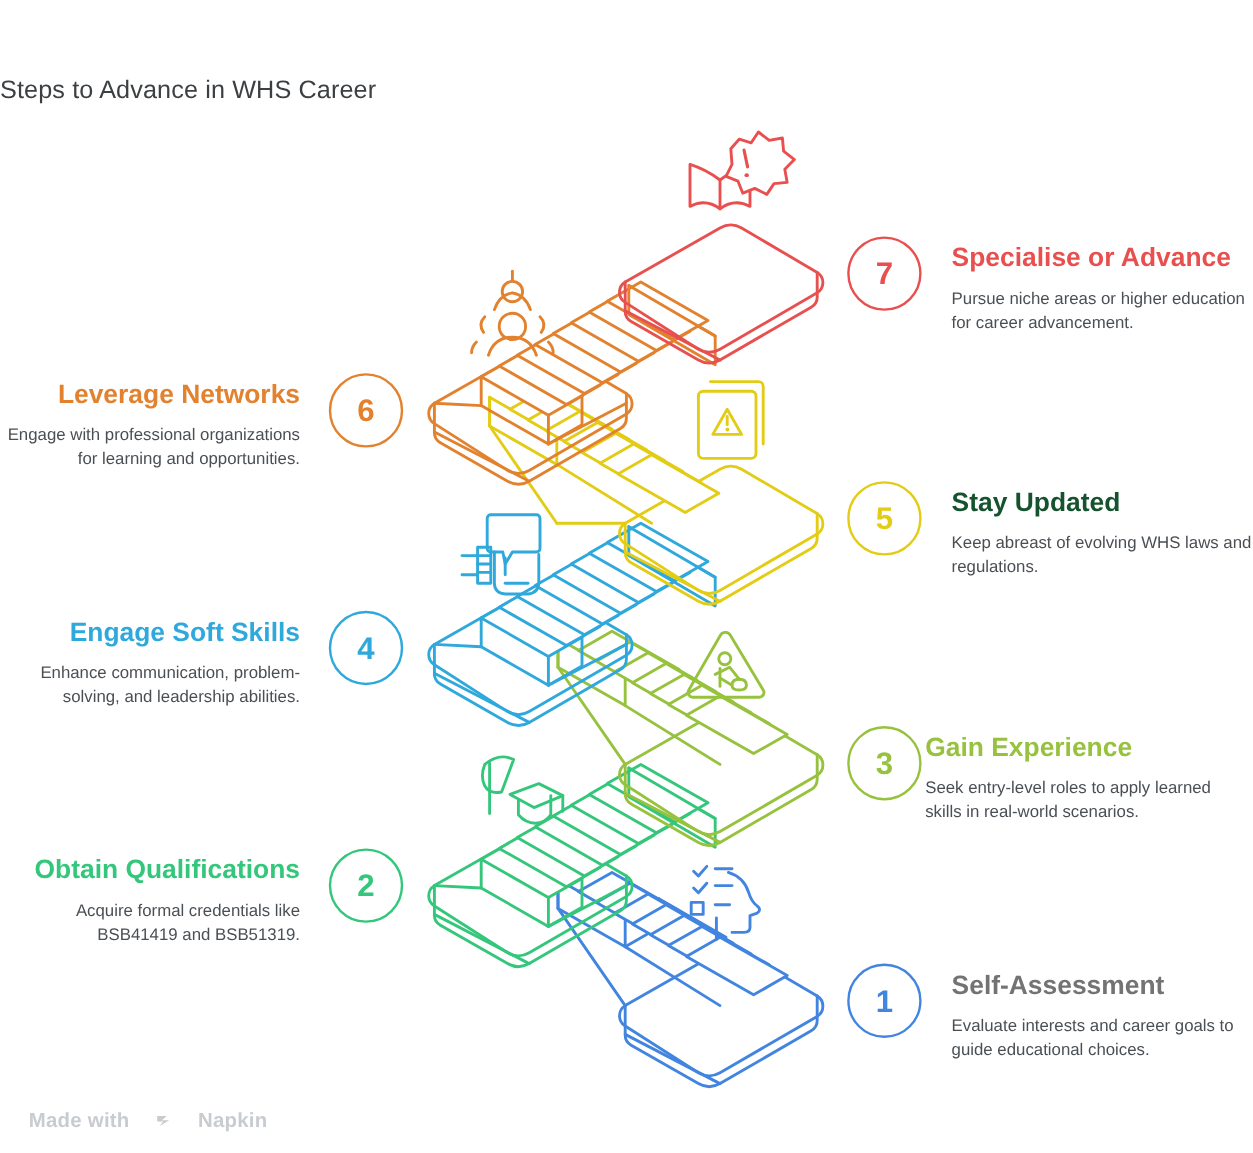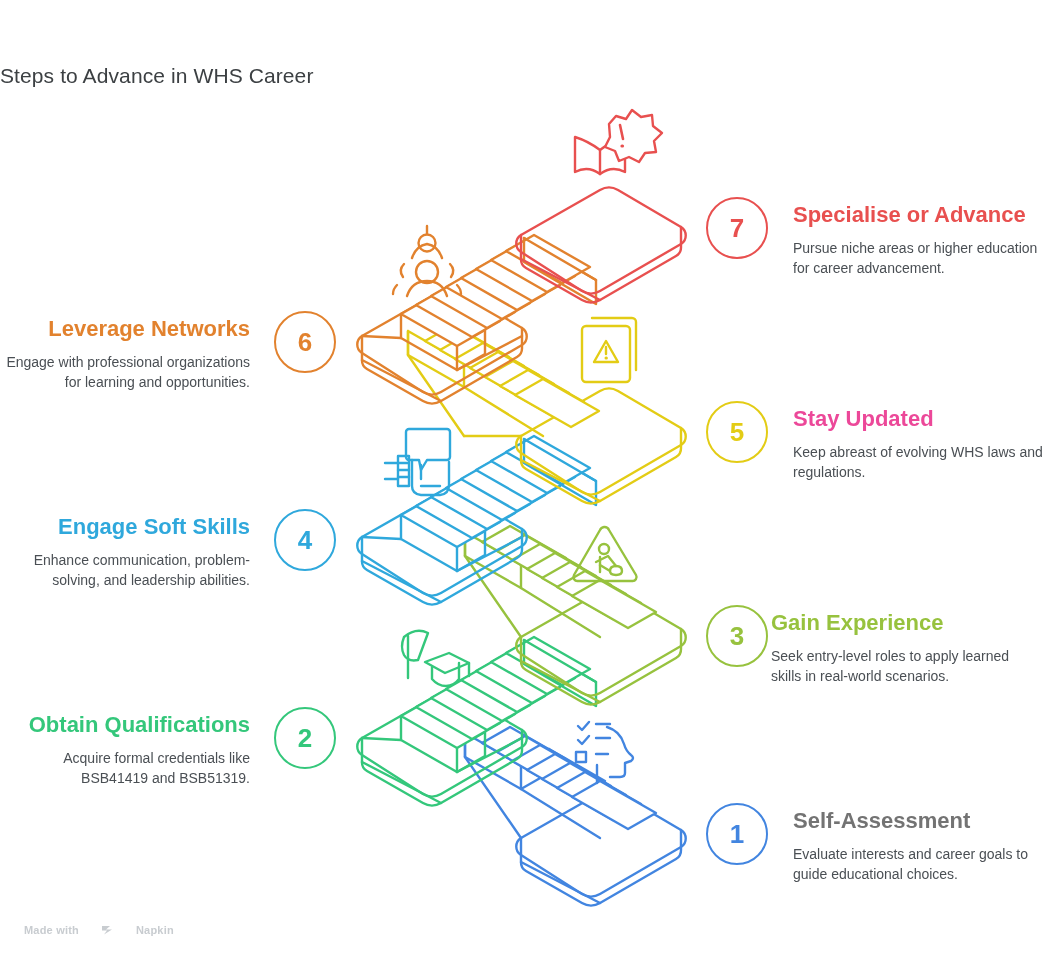--- a/index.html
+++ b/index.html
@@ -38,21 +38,21 @@
     width: 62px; height: 62px; border-radius: 50%;
     border: 2px solid currentColor;
     display: flex; align-items: center; justify-content: center;
     font-size: 26px; font-weight: bold;
     background: #fff;
   }
 
   #watermark {
     position: absolute; left: 24px; top: 924px;
     display: flex; align-items: center; gap: 22px;
-    font-size: 11px; color: #c8ccd0; font-weight: bold;
+    font-size: 17px; color: #c8ccd0; font-weight: bold;
     letter-spacing: .2px;
   }
   #watermark svg { display: block; }
 </style>
 </head>
 <body>
 
 <div id="stage">
 
   <div id="page-title">Steps to Advance in WHS Career</div>
@@ -280,21 +280,21 @@
   </div>
   <div class="step left" style="left:0px; top:313px; width:250px;">
     <div class="step-title" style="color:#e2822e;">Leverage Networks</div>
     <div class="step-desc">Engage with professional organizations for learning and opportunities.</div>
   </div>
 
   <div class="num-circle" style="left:706px; top:401px; color:#e3cc15;">
     <span>5</span>
   </div>
   <div class="step right" style="left:793px; top:403px;">
-    <div class="step-title" style="color:#ec4899;">Stay Updated</div>
+    <div class="step-title" style="color:#14532d;">Stay Updated</div>
     <div class="step-desc">Keep abreast of evolving WHS laws and regulations.</div>
   </div>
 
   <div class="num-circle" style="left:274px; top:509px; color:#2fa8dc;">
     <span>4</span>
   </div>
   <div class="step left" style="left:0px; top:511px; width:250px;">
     <div class="step-title" style="color:#2fa8dc;">Engage Soft Skills</div>
     <div class="step-desc">Enhance communication, problem-solving, and leadership abilities.</div>
   </div>

